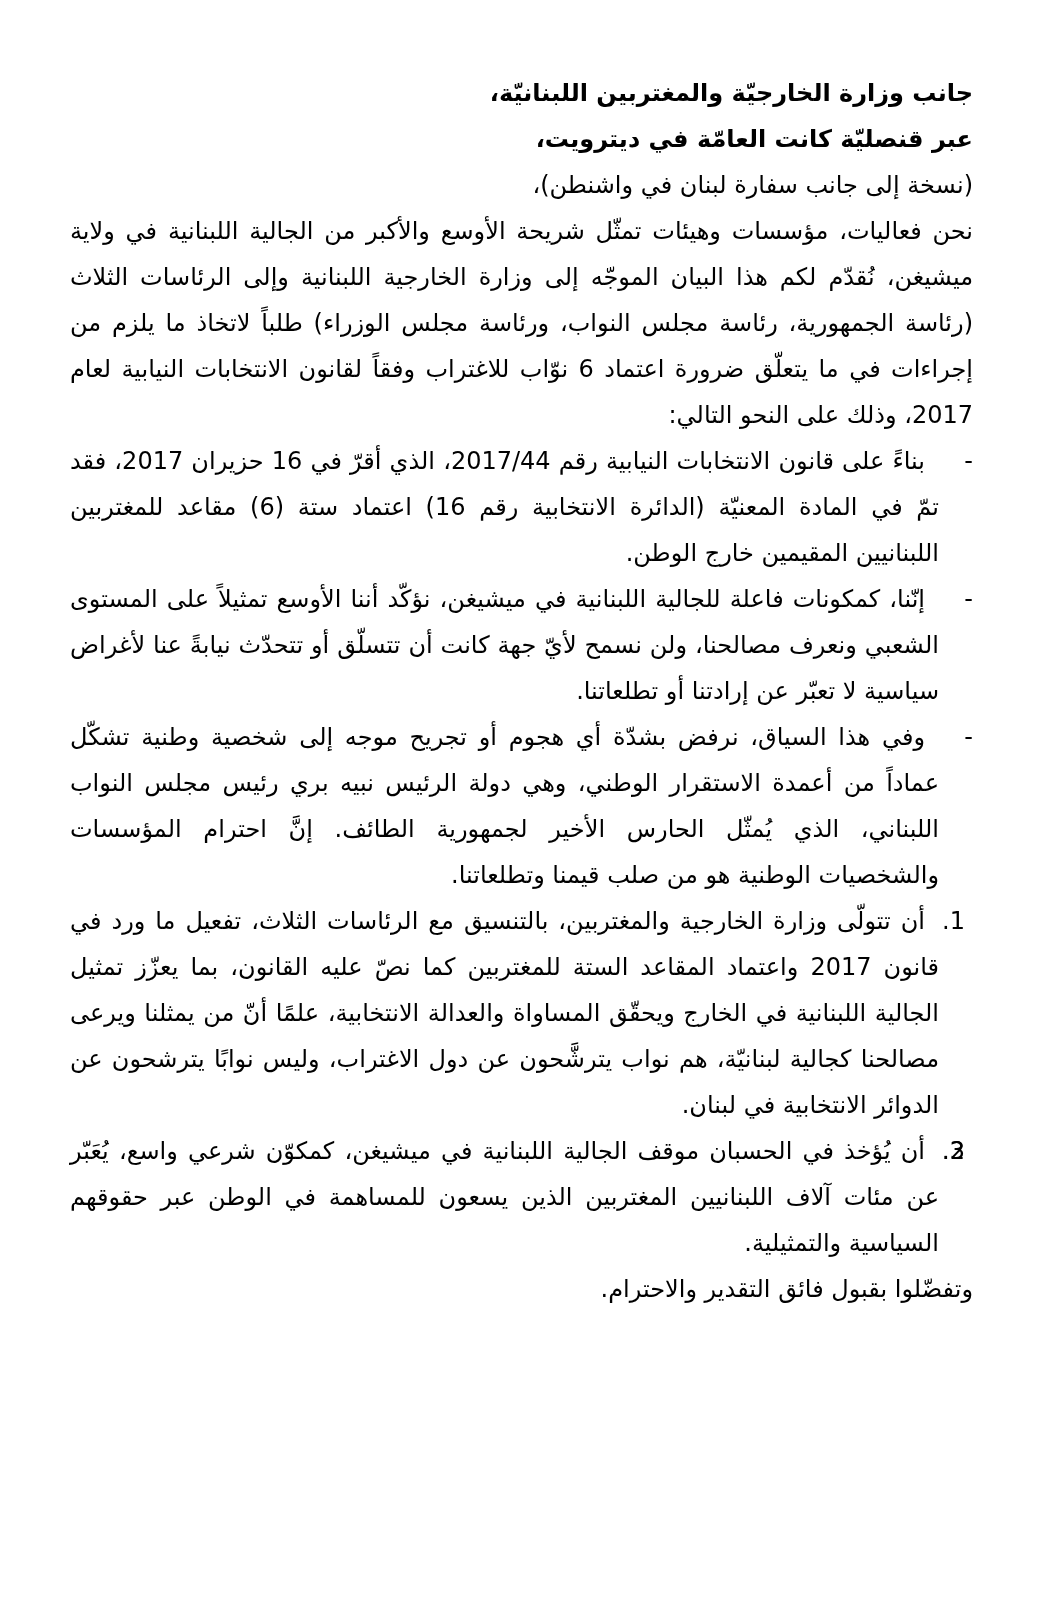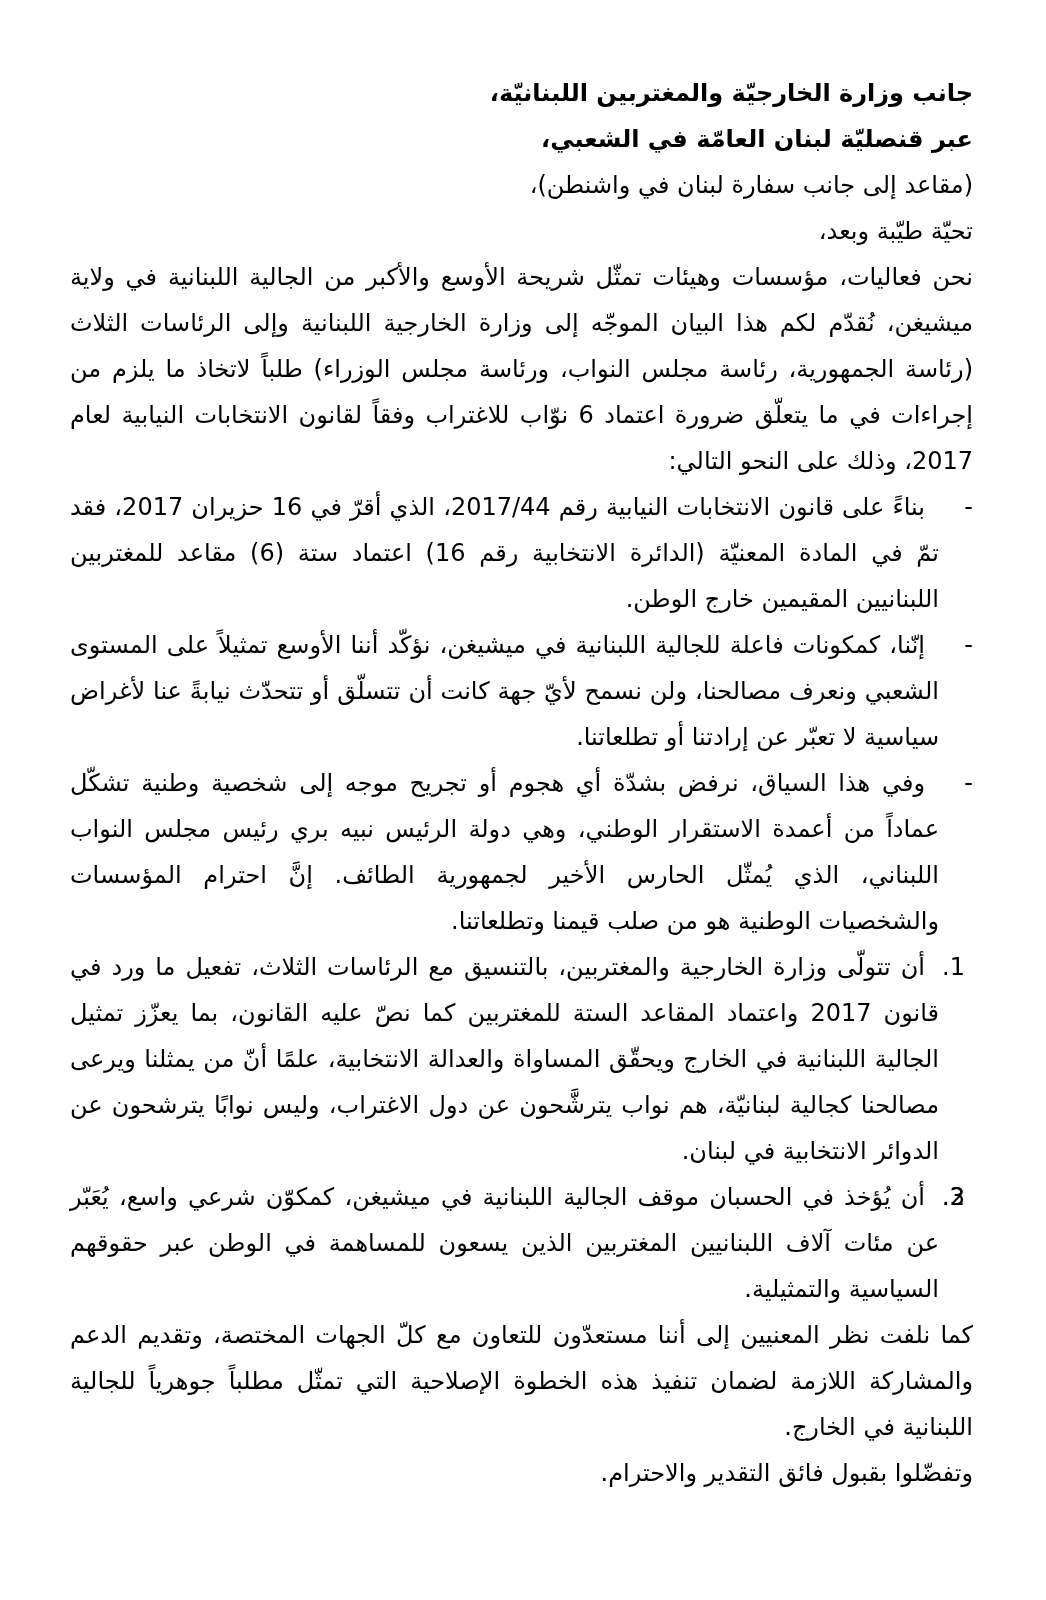--- a/index.html
+++ b/index.html
@@ -46,23 +46,22 @@
   .li.num .marker {
     right: 8px;
   }
 </style>
 </head>
 <body>
 
 <div class="page">
 
   <p class="line bold">جانب وزارة الخارجيّة والمغتربين اللبنانيّة،</p>
-  <p class="line bold">عبر قنصليّة لبنان العامّة في الشعبي،</p>
-  <p class="line">(مقاعد إلى جانب سفارة لبنان في واشنطن)،</p>
-  <p class="line">تحيّة طيّبة وبعد،</p>
+  <p class="line bold">عبر قنصليّة كانت العامّة في ديترويت،</p>
+  <p class="line">(نسخة إلى جانب سفارة لبنان في واشنطن)،</p>
 
   <p class="para">نحن فعاليات، مؤسسات وهيئات تمثّل شريحة الأوسع والأكبر من الجالية اللبنانية في ولاية ميشيغن، نُقدّم لكم هذا البيان الموجّه إلى وزارة الخارجية اللبنانية وإلى الرئاسات الثلاث (رئاسة الجمهورية، رئاسة مجلس النواب، ورئاسة  مجلس الوزراء) طلباً لاتخاذ ما يلزم من إجراءات في ما يتعلّق ضرورة اعتماد 6 نوّاب للاغتراب وفقاً لقانون الانتخابات النيابية لعام 2017، وذلك على النحو التالي:</p>
 
   <div class="li dash">
     <span class="marker">-</span>
     <span class="li-text">بناءً على قانون الانتخابات النيابية رقم 2017/44، الذي أقرّ في 16 حزيران 2017، فقد تمّ في المادة المعنيّة (الدائرة الانتخابية رقم 16) اعتماد ستة (6) مقاعد للمغتربين اللبنانيين المقيمين خارج الوطن.</span>
   </div>
   <div class="li dash">
     <span class="marker">-</span>
     <span class="li-text">إنّنا، كمكونات فاعلة للجالية اللبنانية في ميشيغن، نؤكّد أننا الأوسع تمثيلاً على المستوى الشعبي ونعرف مصالحنا، ولن نسمح لأيّ جهة كانت أن تتسلّق أو تتحدّث نيابةً عنا لأغراض سياسية لا تعبّر عن إرادتنا أو تطلعاتنا.</span>
@@ -78,16 +77,15 @@
     <span class="li-text">أن تتولّى وزارة الخارجية والمغتربين، بالتنسيق مع الرئاسات الثلاث، تفعيل ما ورد في قانون 2017 واعتماد المقاعد الستة للمغتربين كما نصّ عليه القانون، بما يعزّز تمثيل الجالية اللبنانية في الخارج ويحقّق المساواة والعدالة الانتخابية، علمًا أنّ من يمثلنا ويرعى مصالحنا كجالية لبنانيّة، هم نواب يترشَّحون عن دول الاغتراب، وليس نوابًا يترشحون عن الدوائر الانتخابية في لبنان.</span>
   </div>
   <div class="li num">
     <span class="marker">2.</span>
   </div>
   <div class="li num">
     <span class="marker">3.</span>
     <span class="li-text">أن يُؤخذ في الحسبان موقف الجالية اللبنانية في ميشيغن، كمكوّن شرعي واسع، يُعَبّر عن مئات آلاف اللبنانيين المغتربين الذين يسعون للمساهمة في الوطن عبر حقوقهم السياسية والتمثيلية.</span>
   </div>
 
-  <p class="para">كما نلفت نظر المعنيين إلى أننا مستعدّون للتعاون مع كلّ الجهات المختصة، وتقديم الدعم والمشاركة اللازمة لضمان تنفيذ هذه الخطوة الإصلاحية التي تمثّل مطلباً جوهرياً للجالية اللبنانية في الخارج.</p>
   <p class="line">وتفضّلوا بقبول فائق التقدير والاحترام.</p>
 
 </div>
 
 </body></html>

